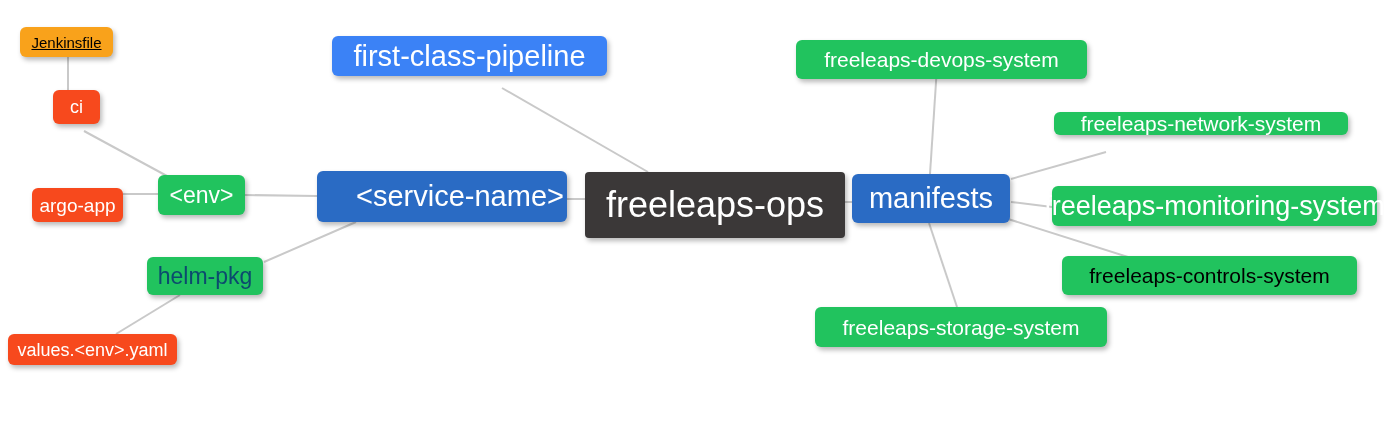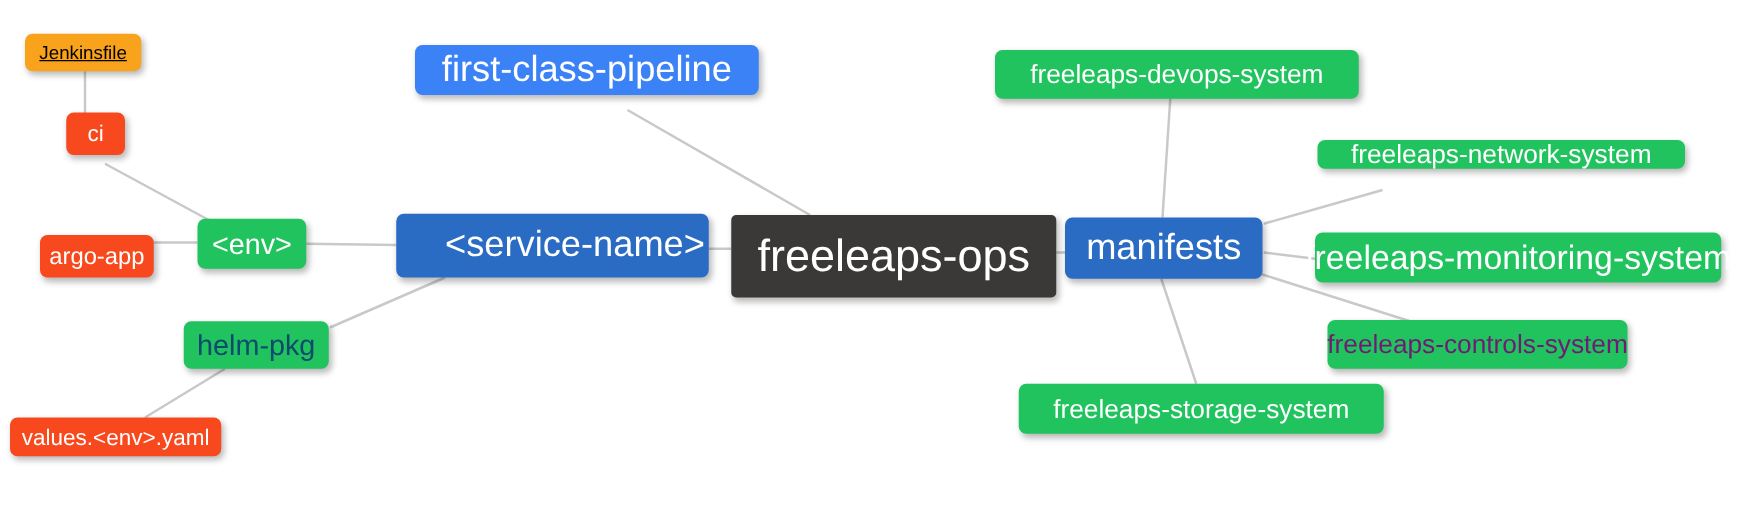--- a/index.html
+++ b/index.html
@@ -67,16 +67,16 @@
       <div class="node" style="left: 852px; top: 174px; width: 158px; height: 49px; font-size: 29px; background: rgb(42, 107, 196); color: rgb(255, 255, 255);">manifests</div>
       <div class="node" style="left: 158px; top: 175px; width: 87px; height: 40px; font-size: 23px; background: rgb(33, 195, 94); color: rgb(255, 255, 255);">&lt;env&gt;</div>
       <div class="node" style="left: 147px; top: 257px; width: 116px; height: 38px; font-size: 23px; background: rgb(33, 195, 94); color: #0c4a6e;">helm-pkg</div>
       <div class="node" style="left: 53px; top: 90px; width: 47px; height: 34px; font-size: 18px; background: rgb(247, 73, 29); color: rgb(255, 255, 255);">ci</div>
       <div class="node" style="left: 32px; top: 176px; width: 91px; height: 34px; font-size: 19px; background: rgb(247, 73, 29); color: rgb(255, 255, 255); margin-top: 12px;">argo-app</div>
       <div class="node" style="left: 8px; top: 334px; width: 169px; height: 31px; font-size: 18px; background: rgb(247, 73, 29); color: rgb(255, 255, 255);">values.&lt;env&gt;.yaml</div>
       <div class="node" style="left: 20px; top: 27px; width: 93px; height: 30px; font-size: 15px; background: rgb(249, 162, 27); color: #000000; text-decoration: underline;">Jenkinsfile</div>
       <div class="node" style="left: 796px; top: 28px; width: 291px; height: 39px; font-size: 21px; background: rgb(33, 195, 94); color: rgb(255, 255, 255); margin-top: 12px;">freeleaps-devops-system</div>
       <div class="node" style="left: 1054px; top: 112px; width: 294px; height: 23px; font-size: 21px; background: rgb(33, 195, 94); color: rgb(255, 255, 255);">freeleaps-network-system</div>
       <div class="node" style="left: 1052px; top: 186px; width: 325px; height: 40px; font-size: 27px; background: rgb(33, 195, 94); color: rgb(255, 255, 255);">freeleaps-monitoring-system</div>
-      <div class="node" style="left: 1062px; top: 256px; width: 240px; height: 39px; font-size: 21px; background: rgb(33, 195, 94); color: #701a75;">freeleaps-controls-system</div>
+      <div class="node" style="left: 1062px; top: 256px; width: 295px; height: 39px; font-size: 21px; background: rgb(33, 195, 94); color: #000000;">freeleaps-controls-system</div>
       <div class="node" style="left: 815px; top: 307px; width: 292px; height: 40px; font-size: 21px; background: rgb(33, 195, 94); color: rgb(255, 255, 255);">freeleaps-storage-system</div>
     </div>
 </div>
 
 </body></html>

